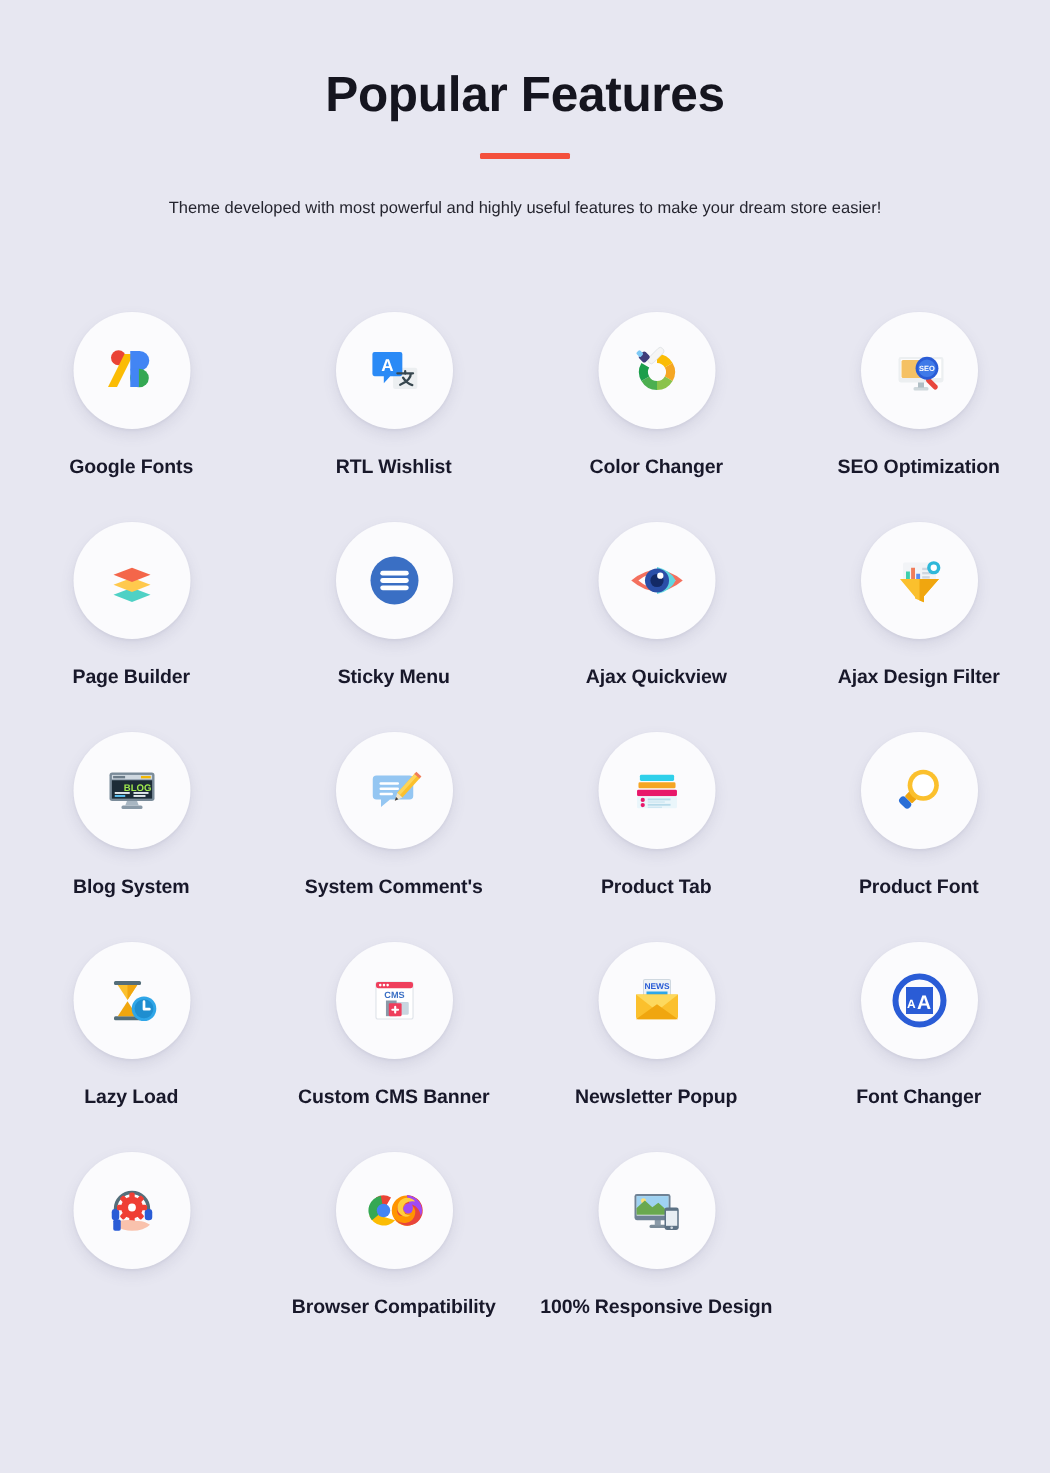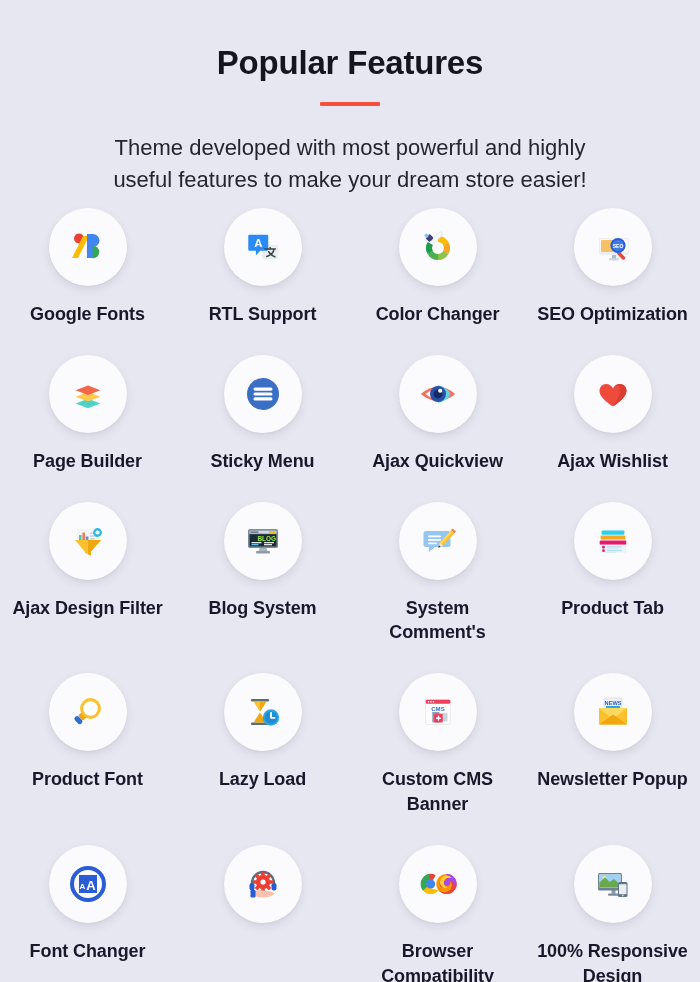--- a/index.html
+++ b/index.html
@@ -15,21 +15,21 @@
   .title {
     font-size: 33px; font-weight: bold; color: #15151f;
     letter-spacing: -0.2px;
   }
   .underline {
     width: 60px; height: 4px; background: #f4503c;
     margin: 20px auto 0; border-radius: 1px;
   }
   .subtitle {
     margin: 26px auto 0; width: 520px;
-    font-size: 22px; line-height: 1.45; color: #25252f;
+    font-size: 11px; line-height: 1.45; color: #25252f;
     font-weight: 400;
   }
 
   .grid {
     position: absolute; top: 208px; left: 0; width: 700px;
     display: grid;
     grid-template-columns: repeat(4, 175px);
     row-gap: 28px;
   }
   .cell {
@@ -37,21 +37,21 @@
   }
   .circle {
     width: 78px; height: 78px; border-radius: 50%;
     background: #fbfbfd;
     box-shadow: 0 4px 9px rgba(90,90,130,0.13), 0 1px 2px rgba(90,90,130,0.08);
     display: flex; align-items: center; justify-content: center;
   }
   .circle svg { display: block; }
   .label {
     margin-top: 16px; width: 160px; text-align: center;
-    font-size: 18px; font-weight: bold; color: #18182a;
+    font-size: 13px; font-weight: bold; color: #18182a;
     line-height: 1.38; letter-spacing: -0.1px;
   }
 </style>
 </head>
 <body>
 
 <div class="page">
 
   <div class="header">
     <div class="title">Popular Features</div>
@@ -77,21 +77,21 @@
 
     <div class="cell">
       <div class="circle">
         <svg width="38" height="38" viewBox="0 0 40 40">
           <rect x="19" y="18" width="17" height="15" rx="1.5" fill="#eceff1"></rect>
           <path d="M6 7 h18 a1.5 1.5 0 0 1 1.5 1.5 v14 a1.5 1.5 0 0 1 -1.5 1.5 h-7 l-4.5 5 v-5 h-6.5 a1.5 1.5 0 0 1 -1.5 -1.5 v-14 A1.5 1.5 0 0 1 6 7 z" fill="#2a8af6"></path>
           <text x="15" y="20" font-family="'Liberation Sans',sans-serif" font-size="12" font-weight="bold" fill="#ffffff" text-anchor="middle">A</text>
           <path d="M22 22 h11 M27.5 20.5 v1.8 M31.5 22 q0 5 -7.5 8 M26 25 q2.5 4 6.5 5.2" stroke="#37474f" stroke-width="1.6" fill="none" stroke-linecap="round"></path>
         </svg>
       </div>
-      <div class="label">RTL Support</div>
+      <div class="label">RTL Wishlist</div>
     </div>
 
     <div class="cell">
       <div class="circle">
         <svg width="40" height="40" viewBox="0 0 40 40">
           <g transform="translate(20,21)">
             <path d="M0 -12 A12 12 0 0 1 10.4 -6 L5.2 -3 A6 6 0 0 0 0 -6 Z" fill="#fbbc04"></path>
             <path d="M10.4 -6 A12 12 0 0 1 10.4 6 L5.2 3 A6 6 0 0 0 5.2 -3 Z" fill="#f5a623"></path>
             <path d="M10.4 6 A12 12 0 0 1 0 12 L0 6 A6 6 0 0 0 5.2 3 Z" fill="#8bc34a"></path>
             <path d="M0 12 A12 12 0 0 1 -10.4 6 L-5.2 3 A6 6 0 0 0 0 6 Z" fill="#4caf50"></path>
@@ -152,29 +152,20 @@
           <path d="M9 22 q13 -11 26 0 q-13 11 -26 0 z" fill="#ffffff"></path>
           <path d="M22 12.5 q10 2.5 13 9.5 q-3 7 -13 9.5 z" fill="#5fd6e0"></path>
           <circle cx="22" cy="22" r="8.4" fill="#2a4fa8"></circle>
           <circle cx="22" cy="22" r="4.6" fill="#132a66"></circle>
           <circle cx="24.3" cy="18.6" r="2.2" fill="#ffffff"></circle>
         </svg>
       </div>
       <div class="label">Ajax Quickview</div>
     </div>
 
-    <div class="cell">
-      <div class="circle">
-        <svg width="38" height="38" viewBox="0 0 40 40">
-          <path d="M20 33 C6 24 4 17 7 12.5 C10 8 17 8.5 20 14 C23 8.5 30 8 33 12.5 C36 17 34 24 20 33 Z" fill="#ee4b3c"></path>
-          <path d="M20 14 C23 8.5 30 8 33 12.5 C36 17 34 24 20 33 C27 23 29 16 27 12.8 C25.6 10.6 22.6 10.8 20 14 Z" fill="#d93f31"></path>
-        </svg>
-      </div>
-      <div class="label">Ajax Wishlist</div>
-    </div>
 
     <div class="cell">
       <div class="circle">
         <svg width="40" height="40" viewBox="0 0 40 40">
           <rect x="9" y="8" width="22" height="12" rx="1" fill="#f2f4f7"></rect>
           <rect x="11" y="14" width="2.6" height="5" fill="#3ecfae"></rect>
           <rect x="14.4" y="11.5" width="2.6" height="7.5" fill="#f07c5a"></rect>
           <rect x="17.8" y="15.5" width="2.6" height="3.5" fill="#5b8def"></rect>
           <rect x="21.8" y="11.5" width="7" height="1.6" fill="#cfd6e0"></rect>
           <rect x="21.8" y="14.3" width="7" height="1.6" fill="#cfd6e0"></rect>

